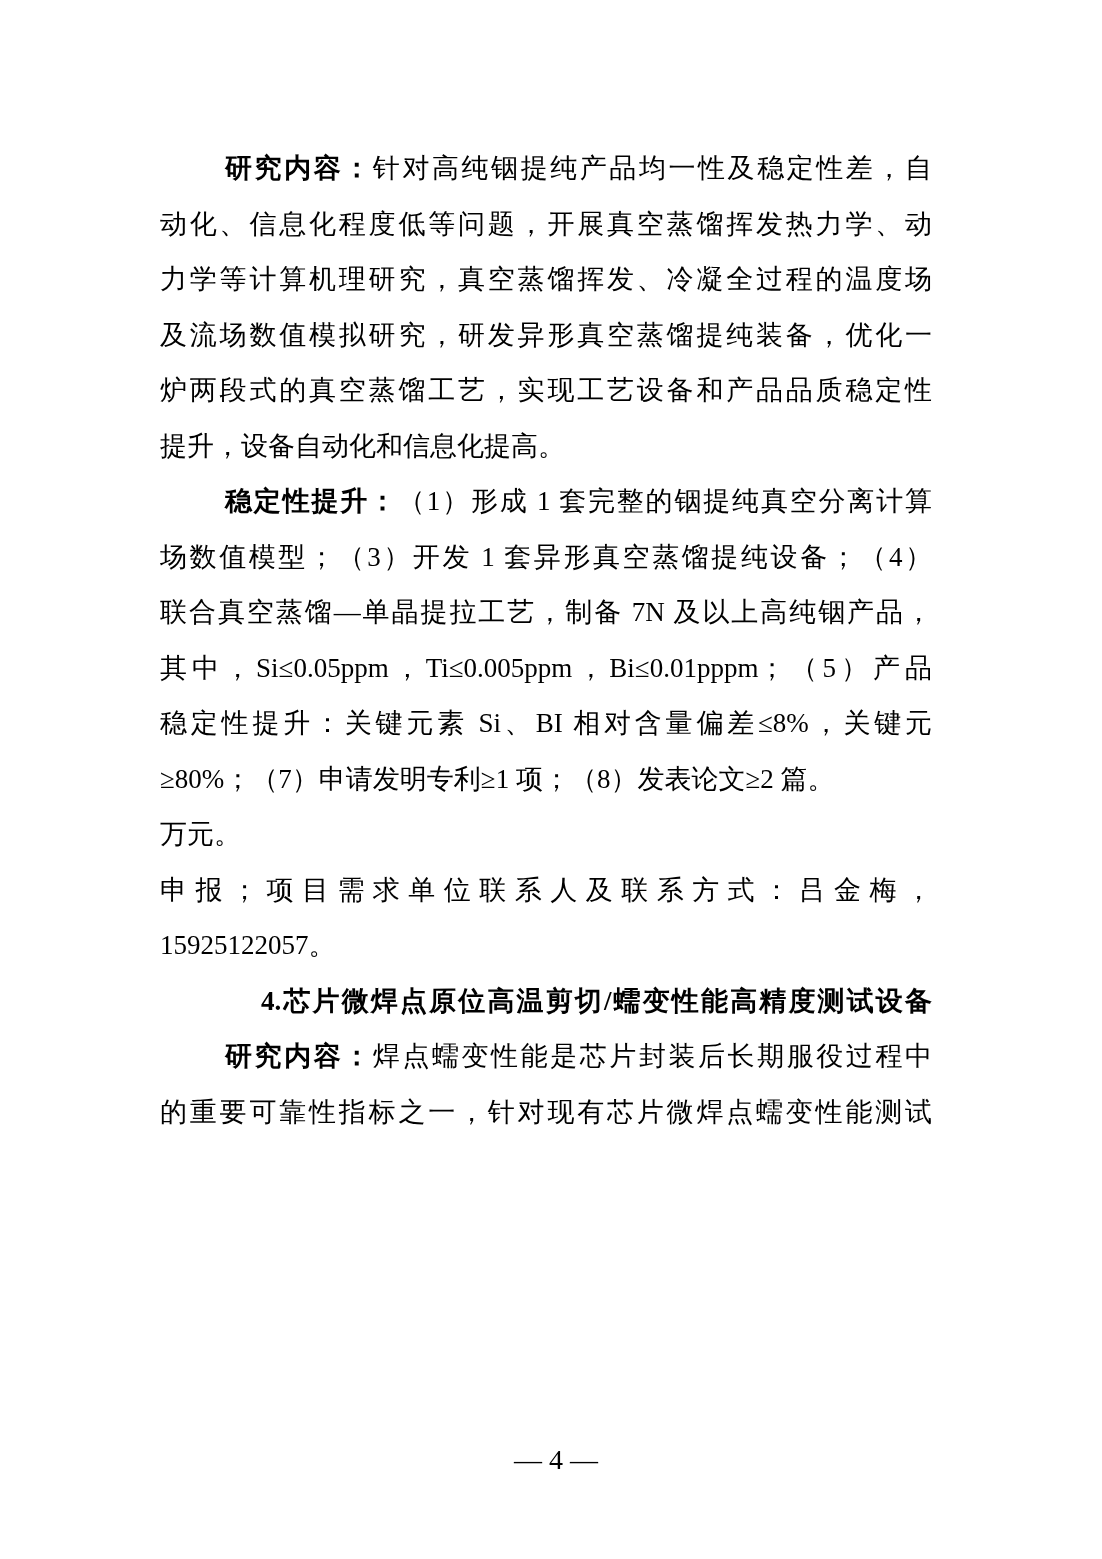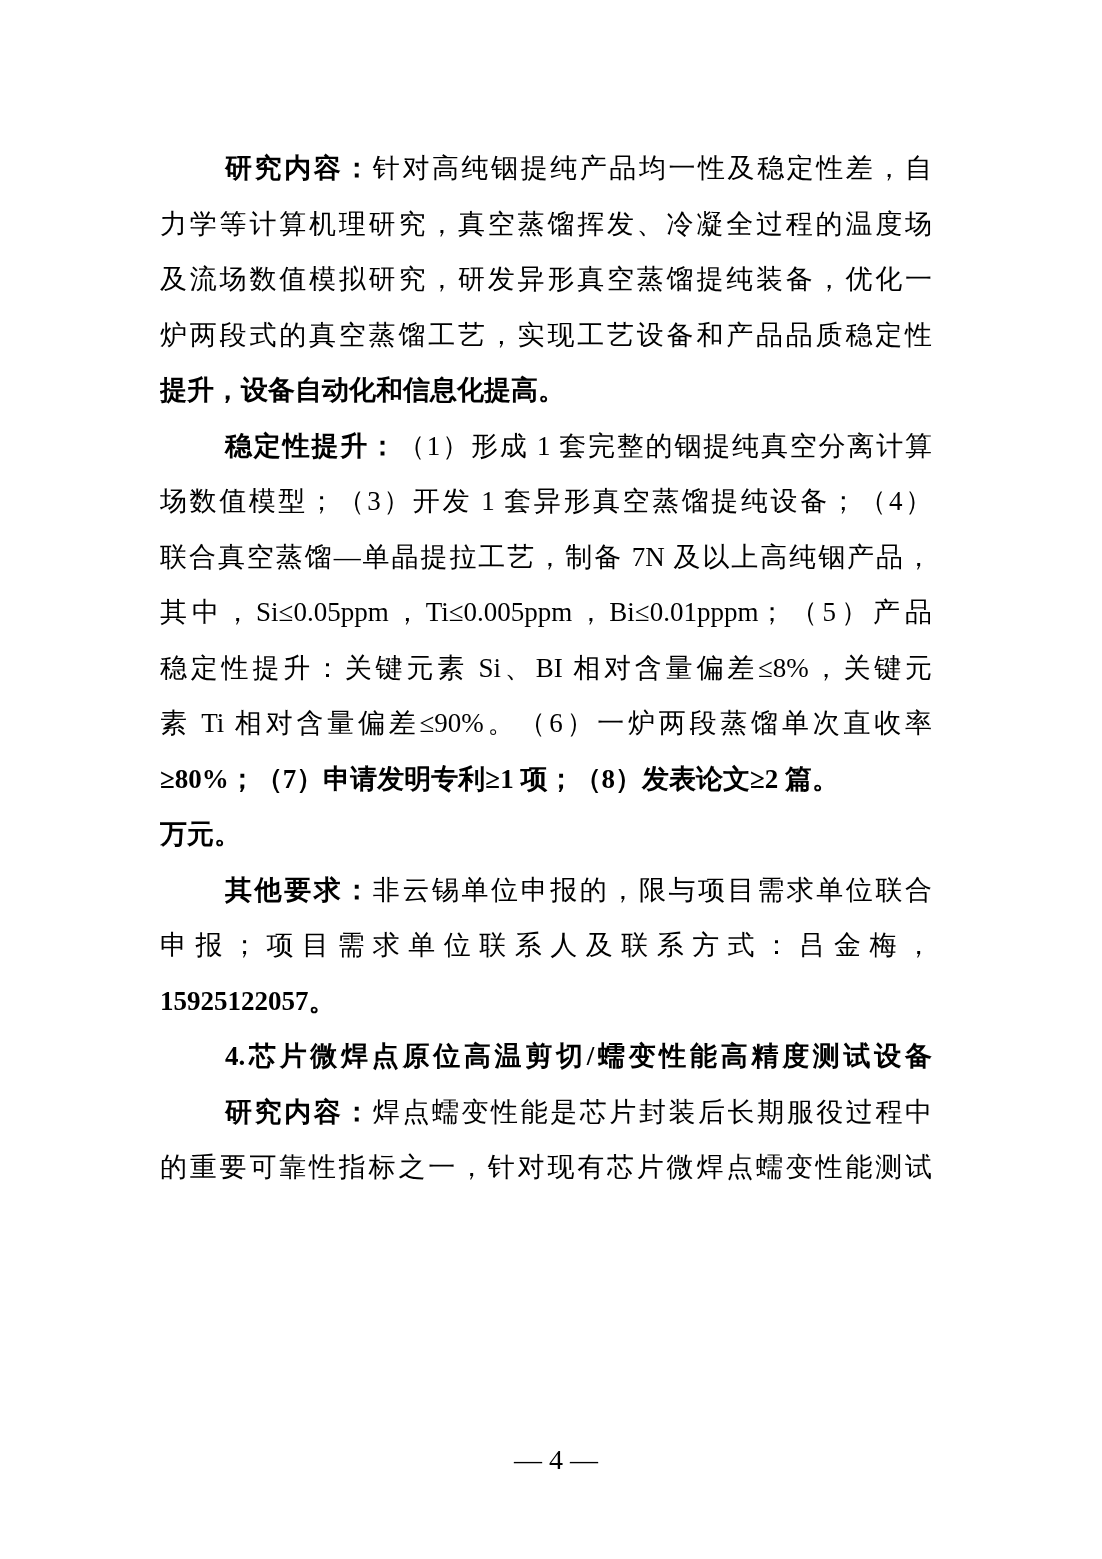--- a/index.html
+++ b/index.html
@@ -22,56 +22,55 @@
   .line {
     font-size: 27px;
     height: 55.5px;
     line-height: 55.5px;
     text-align: justify;
     text-align-last: justify;
     white-space: normal;
     overflow: hidden;
   }
   .line.first { text-indent: 65px; }
-  .line.last { text-align-last: left; font-weight: bold; }
+  .line.last { text-align-last: left; }
   .label { font-weight: 700; }
-  .heading { font-weight: 700; }
+  .heading { font-weight: 700; margin-left: 36px; }
   .footer {
     position: absolute;
     top: 1444px;
     left: 0;
     width: 100%;
     text-align: center;
     font-size: 28px;
     line-height: 32px;
   }
 </style>
 </head>
 <body>
 
 <div class="page">
   <div class="textblock">
 
     <div class="line first"><span class="label">研究内容：</span><span>针对高纯铟提纯产品均一性及稳定性差，自</span></div>
+    <div class="line">动化、信息化程度低等问题，开展真空蒸馏挥发热力学、动</div>
     <div class="line">力学等计算机理研究，真空蒸馏挥发、冷凝全过程的温度场</div>
     <div class="line">及流场数值模拟研究，研发异形真空蒸馏提纯装备，优化一</div>
     <div class="line">炉两段式的真空蒸馏工艺，实现工艺设备和产品品质稳定性</div>
     <div class="line last">提升，设备自动化和信息化提高。</div>
 
     <div class="line first"><span class="label">稳定性提升：</span><span>（1）形成 1 套完整的铟提纯真空分离计算</span></div>
     <div class="line">场数值模型；（3）开发 1 套异形真空蒸馏提纯设备；（4）</div>
     <div class="line">联合真空蒸馏—单晶提拉工艺，制备 7N 及以上高纯铟产品，</div>
     <div class="line">其中，Si≤0.05ppm，Ti≤0.005ppm，Bi≤0.01pppm；（5）产品</div>
     <div class="line">稳定性提升：关键元素 Si、BI 相对含量偏差≤8%，关键元</div>
-    <div class="line">素 Ti 相对含量偏差≤90%。（6）一炉两段蒸馏单次直收率</div>
     <div class="line last">≥80%；（7）申请发明专利≥1 项；（8）发表论文≥2 篇。</div>
 
     <div class="line last">万元。</div>
 
-    <div class="line first"><span class="label">其他要求：</span><span>非云锡单位申报的，限与项目需求单位联合</span></div>
     <div class="line">申报；项目需求单位联系人及联系方式：吕金梅，</div>
     <div class="line last">15925122057。</div>
 
     <div class="line first heading">4.芯片微焊点原位高温剪切/蠕变性能高精度测试设备</div>
 
     <div class="line first"><span class="label">研究内容：</span><span>焊点蠕变性能是芯片封装后长期服役过程中</span></div>
     <div class="line">的重要可靠性指标之一，针对现有芯片微焊点蠕变性能测试</div>
 
   </div>
 

